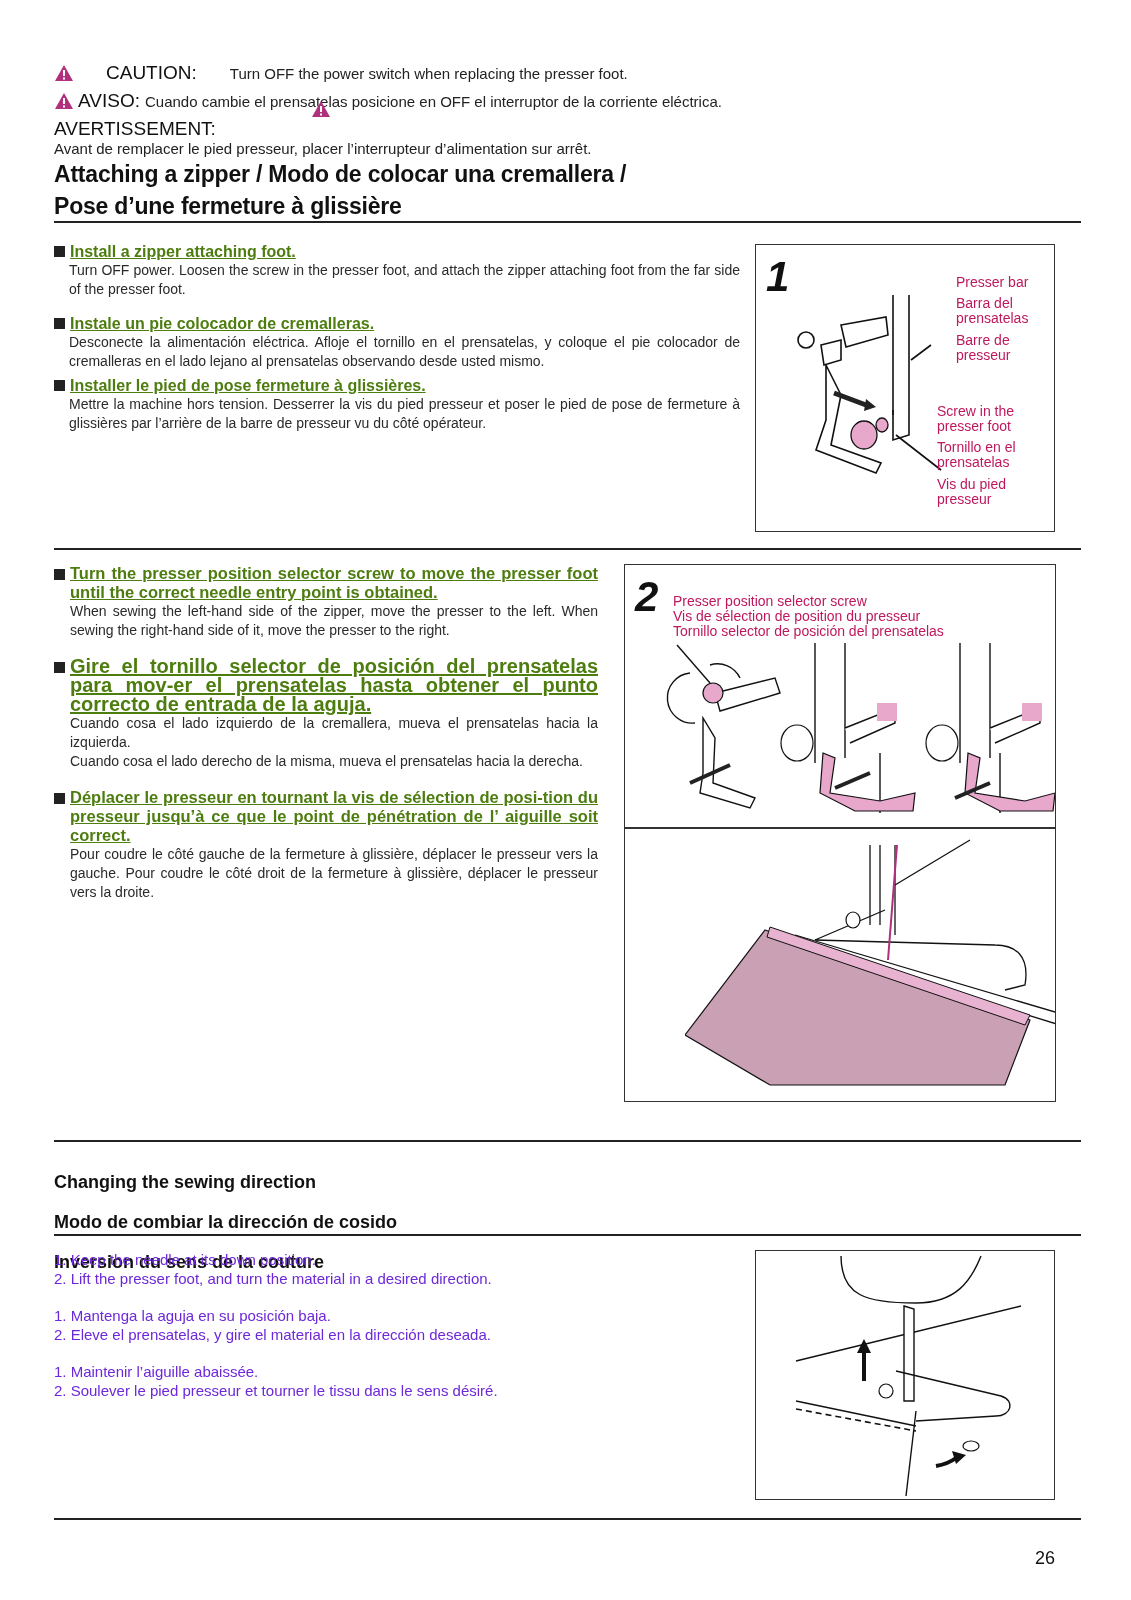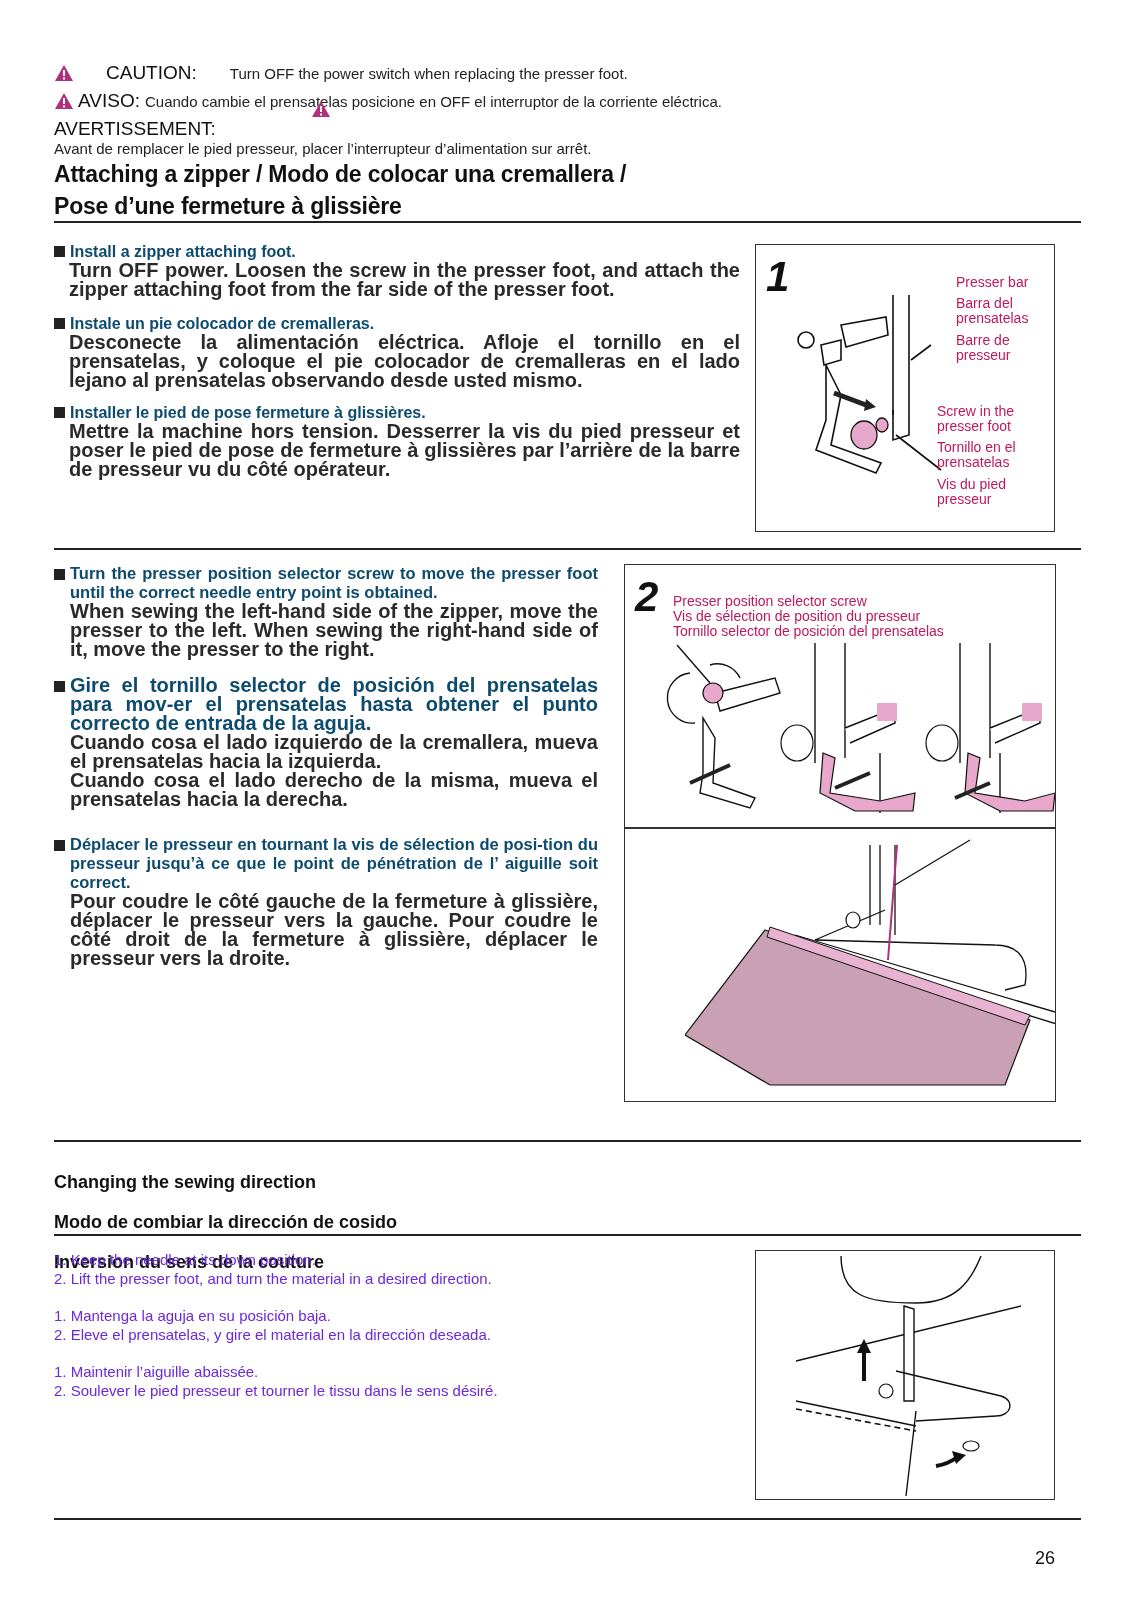--- a/index.html
+++ b/index.html
@@ -9,24 +9,24 @@
   .warn { position: absolute; left: 54px; display: flex; align-items: baseline; white-space: nowrap; }
   .warn .tri { width: 20px; height: 18px; margin-right: 4px; align-self: center; }
   .warn .lbl { font-size: 19px; font-weight: normal; letter-spacing: 0; margin-right: 5px; color: #111; }
   .warn .txt { font-size: 15px; color: #222; }
 
   .title { position: absolute; left: 54px; top: 158px; font-size: 23px; font-weight: bold; line-height: 32px; color: #111; letter-spacing: -0.2px; }
   .rule { position: absolute; left: 54px; right: 50px; height: 2px; background: #222; }
   .rule.thin { height: 1.5px; }
 
   .sec { position: absolute; }
-  .bhead { display: flex; align-items: baseline; font-weight: bold; color: #0c4a6e; }
+  .bhead { display: flex; align-items: baseline; font-weight: bold; color: #4d7c0f; text-decoration: underline; }
   .bullet { display: inline-block; width: 11px; height: 11px; background: #222; margin-right: 5px; flex: 0 0 auto; }
   .btext { font-size: 16px; }
-  .body { font-size: 20px; line-height: 19px; color: #2a2a2a; text-align: justify; font-weight: bold; }
+  .body { font-size: 14px; line-height: 19px; color: #2a2a2a; text-align: justify; }
 
   .figbox { position: absolute; border: 1.5px solid #333; background: #fff; }
   .fignum { position: absolute; font-size: 42px; font-weight: bold; font-style: italic; color: #111; }
   .figlbl { position: absolute; font-size: 14px; line-height: 15px; color: #be185d; }
 
   .h2 { font-size: 18px; font-weight: bold; line-height: 24px; color: #111; margin-top: 16px; }
   .steps { font-size: 15px; line-height: 18.5px; color: #6d28d9; }
   .pagenum { position: absolute; right: 76px; top: 1548px; font-size: 18px; color: #111; }
 </style>
 </head>
@@ -74,21 +74,21 @@
       </div>
     <div class="body" style="padding-left:15px;">Turn OFF power. Loosen the screw in the presser foot, and attach the zipper attaching foot from the far side of the presser foot.</div>
   </div>
   <div style="margin-top:16px;">
     <div class="bhead">
         <span class="bullet"></span>
         <span class="btext">Instale un pie colocador de cremalleras.</span>
       </div>
     <div class="body" style="padding-left:15px;">Desconecte la alimentación eléctrica. Afloje el tornillo en el prensatelas, y coloque el pie colocador de cremalleras en el lado lejano al prensatelas observando desde usted mismo.</div>
   </div>
-  <div style="margin-top:14px;">
+  <div style="margin-top:6px;">
     <div class="bhead">
         <span class="bullet"></span>
         <span class="btext">Installer le pied de pose fermeture à glissières.</span>
       </div>
     <div class="body" style="padding-left:15px;">Mettre la machine hors tension. Desserrer la vis du pied presseur et poser le pied de pose de fermeture à glissières par l’arrière de la barre de presseur vu du côté opérateur.</div>
   </div>
 </div>
 
 <div class="figbox" style="left:755px; top:244px; width:300px; height:288px;">
   <div class="fignum" style="left:10px; top:8px;">1</div>
@@ -128,21 +128,21 @@
     <div class="body" style="padding-left:16px;">When sewing the left-hand side of the zipper, move the presser to the left. When sewing the right-hand side of it, move the presser to the right.</div>
   </div>
   <div style="margin-top:17px;">
     <div class="bhead" style="align-items:flex-start;">
         <span class="bullet" style="margin-top:5px;"></span>
         <span class="btext" style="font-size:20px; line-height:19px; text-align:justify;">Gire el tornillo selector de posición del prensatelas para mov-er el prensatelas hasta obtener el punto correcto de entrada de la aguja.</span>
       </div>
     <div class="body" style="padding-left:16px;">Cuando cosa el lado izquierdo de la cremallera, mueva el prensatelas hacia la izquierda.</div>
     <div class="body" style="padding-left:16px;">Cuando cosa el lado derecho de la misma, mueva el prensatelas hacia la derecha.</div>
   </div>
-  <div style="margin-top:26px;">
+  <div style="margin-top:17px;">
     <div class="bhead" style="align-items:flex-start;">
         <span class="bullet" style="margin-top:5px;"></span>
         <span class="btext" style="font-size:16.5px; line-height:19px; text-align:justify;">Déplacer le presseur en tournant la vis de sélection de posi-tion du presseur jusqu’à ce que le point de pénétration de l’ aiguille soit correct.</span>
       </div>
     <div class="body" style="padding-left:16px;">Pour coudre le côté gauche de la fermeture à glissière, déplacer le presseur vers la gauche. Pour coudre le côté droit de la fermeture à glissière, déplacer le presseur vers la droite.</div>
   </div>
 </div>
 
 <div class="figbox" style="left:624px; top:564px; width:432px; height:538px;">
   <div class="fignum" style="left:10px; top:8px;">2</div>

